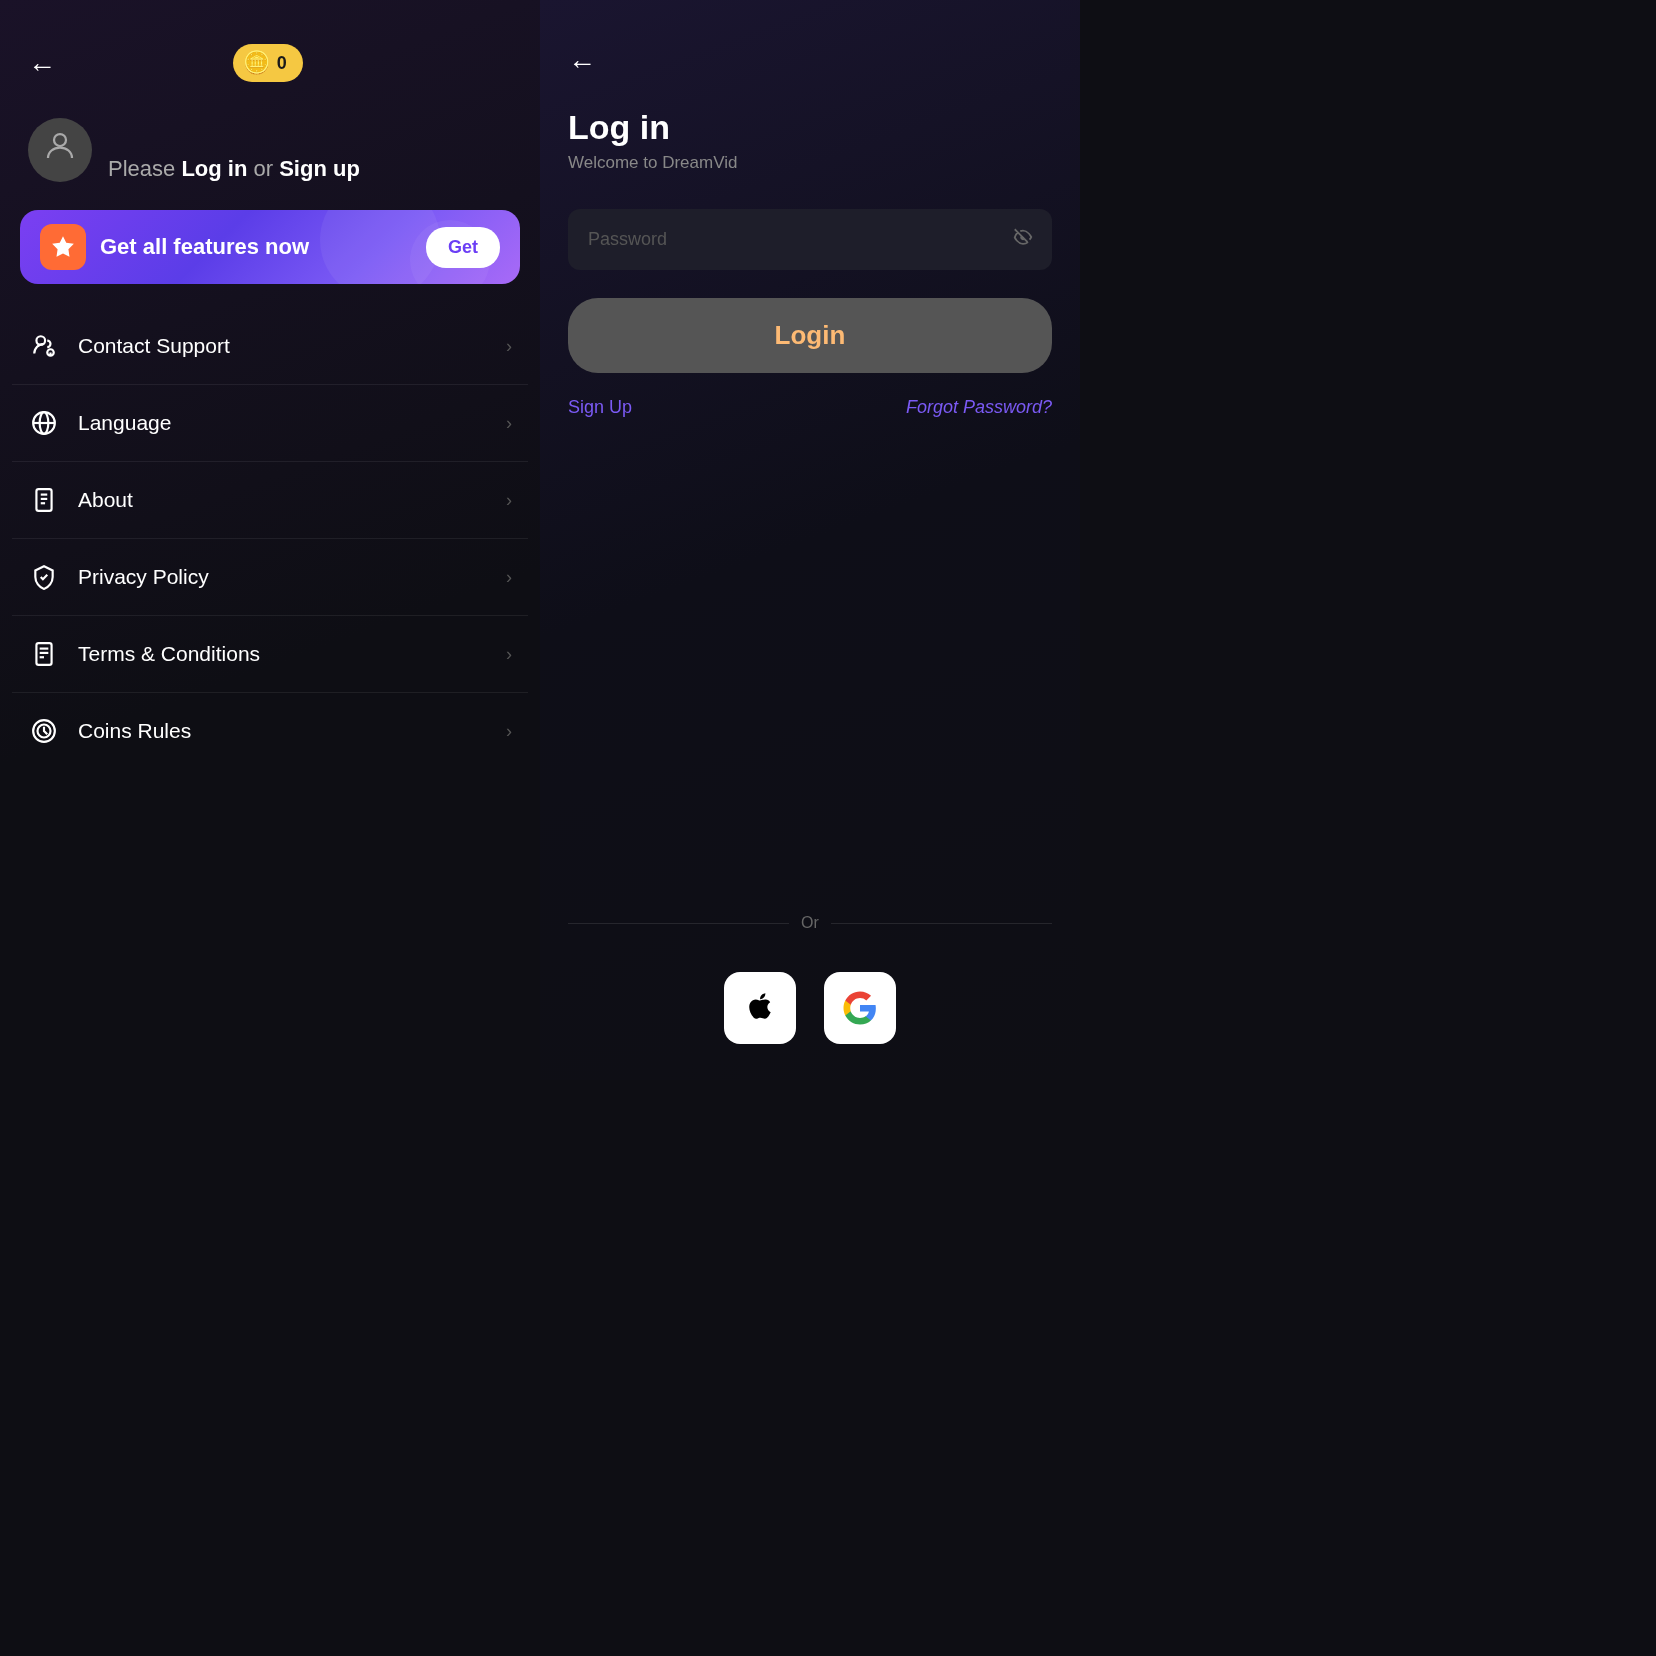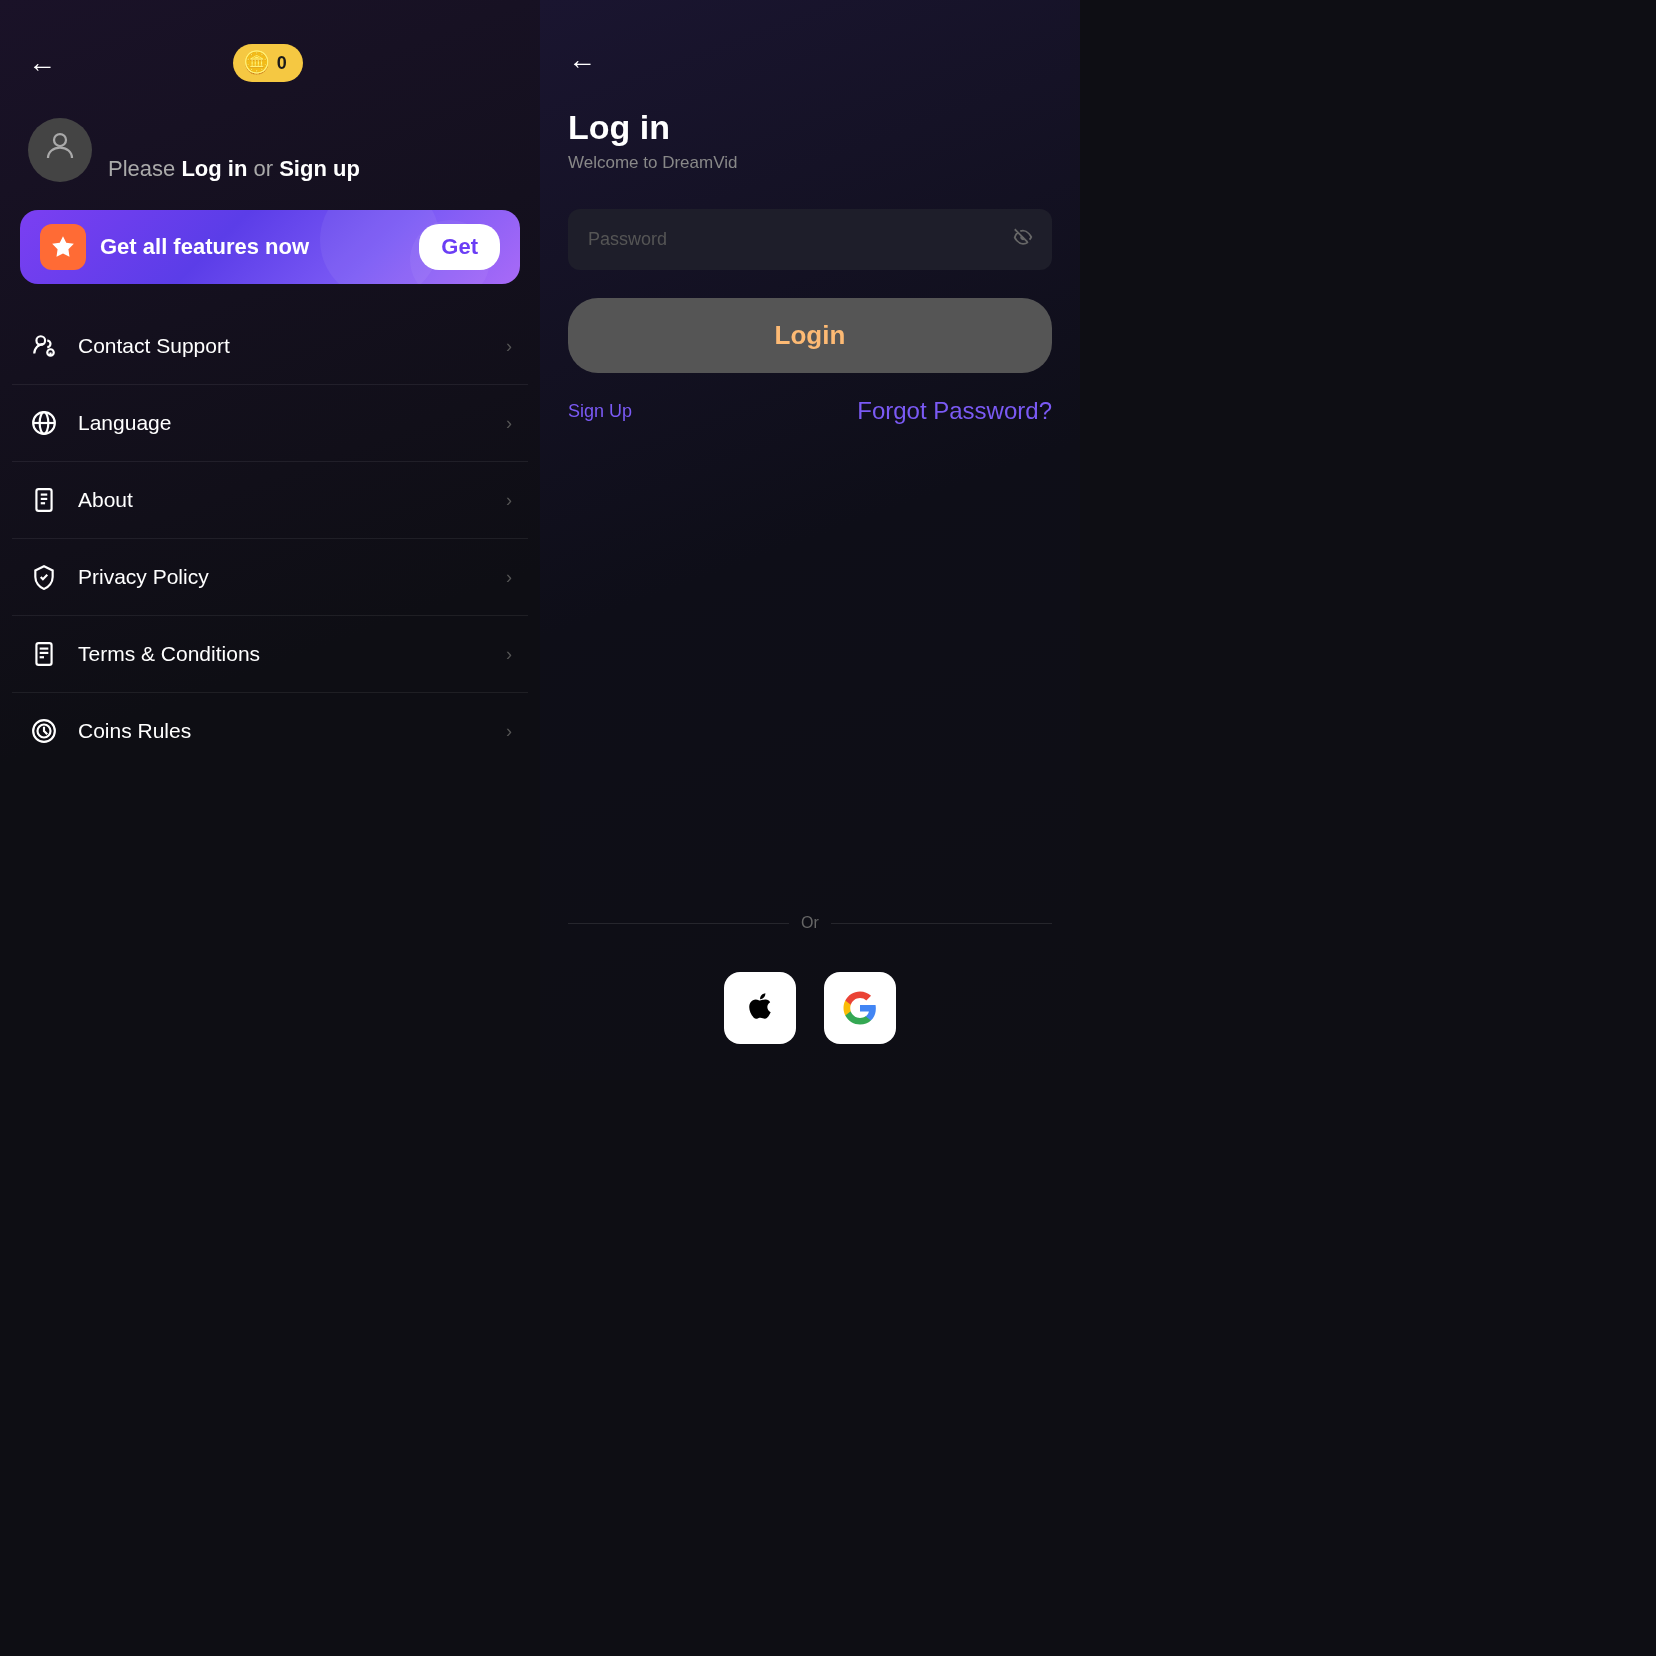--- a/index.html
+++ b/index.html
@@ -144,21 +144,21 @@
       font-size: 22px;
       font-weight: 700;
       flex: 1;
     }
 
     .promo-get-btn {
       background: white;
       color: #6b3ef5;
       border-radius: 20px;
       padding: 10px 22px;
-      font-size: 22px;
+      font-size: 18px;
       font-weight: 700;
       cursor: pointer;
       border: none;
       z-index: 1;
     }
 
     .menu-list {
       flex: 1;
       padding: 0 12px;
     }
@@ -300,23 +300,24 @@
 
     .signup-link {
       color: #7b5af5;
       font-size: 18px;
       cursor: pointer;
       font-weight: 500;
     }
 
     .forgot-link {
       color: #7b5af5;
-      font-size: 24px;
+      font-size: 18px;
       cursor: pointer;
       font-weight: 500;
+      font-style: italic;
     }
 
     .or-divider {
       display: flex;
       align-items: center;
       gap: 12px;
       margin-bottom: 28px;
       position: absolute;
       bottom: 120px;
       left: 28px;

